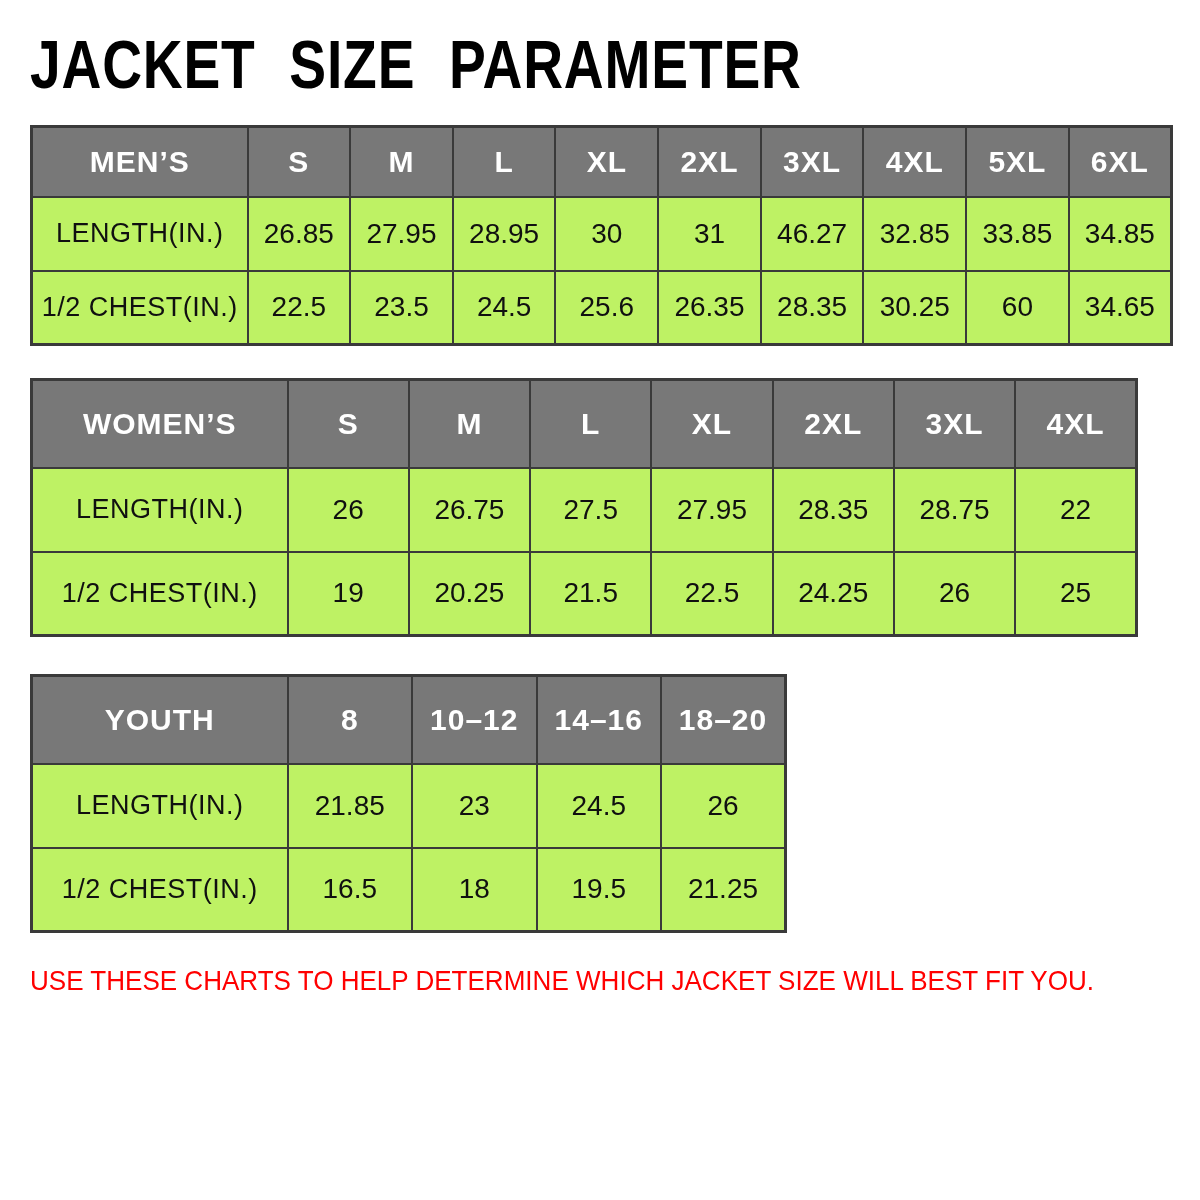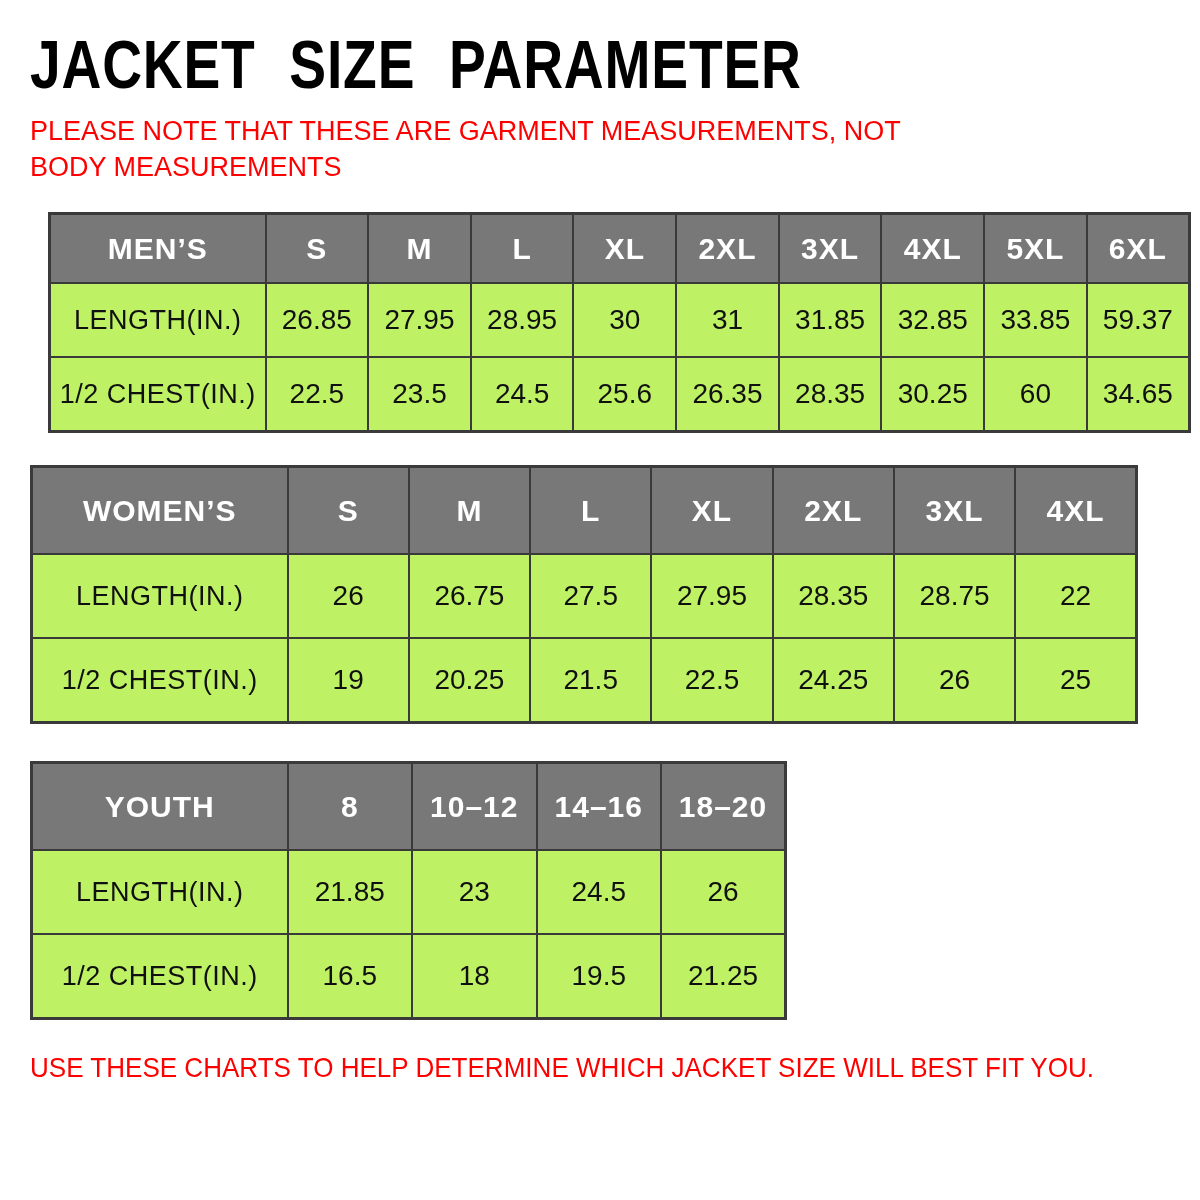--- a/index.html
+++ b/index.html
@@ -56,21 +56,21 @@
   td{
     font-size:28px;
     color:#101010;
     background:#bef264;
   }
   td.row-label{
     font-size:27px;
     letter-spacing:0.5px;
   }
 
-  .men-table{width:1143px;margin-top:26px;margin-left:18px;}
+  .men-table{width:1143px;margin-top:26px;}
   .men-table col.col-label{width:216px;}
   .men-table th{height:70px;}
   .men-table td{height:74px;}
 
   .women-table{width:1108px;margin-top:32px;padding-left:13px;}
   .women-table col.col-label{width:256px;}
   .women-table th{height:88px;}
   .women-table td{height:84px;}
 
   .youth-table{width:757px;margin-top:37px;}
@@ -96,21 +96,20 @@
     white-space:nowrap;
   }
 </style>
 </head>
 <body>
 
 <div class="page">
 
   <h1 class="main-title">JACKET SIZE PARAMETER</h1>
 
-  <div class="note">PLEASE NOTE THAT THESE ARE GARMENT MEASUREMENTS, NOT BODY MEASUREMENTS</div>
 
   <table class="men-table">
       <colgroup>
         <col class="col-label">
         <col class="col-size">
         <col class="col-size">
         <col class="col-size">
         <col class="col-size">
         <col class="col-size">
         <col class="col-size">
@@ -133,24 +132,24 @@
         </tr>
       </thead>
       <tbody>
         <tr>
           <td class="row-label">LENGTH(IN.)</td>
           <td class="value-cell">26.85</td>
           <td class="value-cell">27.95</td>
           <td class="value-cell">28.95</td>
           <td class="value-cell">30</td>
           <td class="value-cell">31</td>
-          <td class="value-cell">31.85</td>
+          <td class="value-cell">46.27</td>
           <td class="value-cell">32.85</td>
           <td class="value-cell">33.85</td>
-          <td class="value-cell">59.37</td>
+          <td class="value-cell">34.85</td>
         </tr>
         <tr>
           <td class="row-label">1/2 CHEST(IN.)</td>
           <td class="value-cell">22.5</td>
           <td class="value-cell">23.5</td>
           <td class="value-cell">24.5</td>
           <td class="value-cell">25.6</td>
           <td class="value-cell">26.35</td>
           <td class="value-cell">28.35</td>
           <td class="value-cell">30.25</td>

